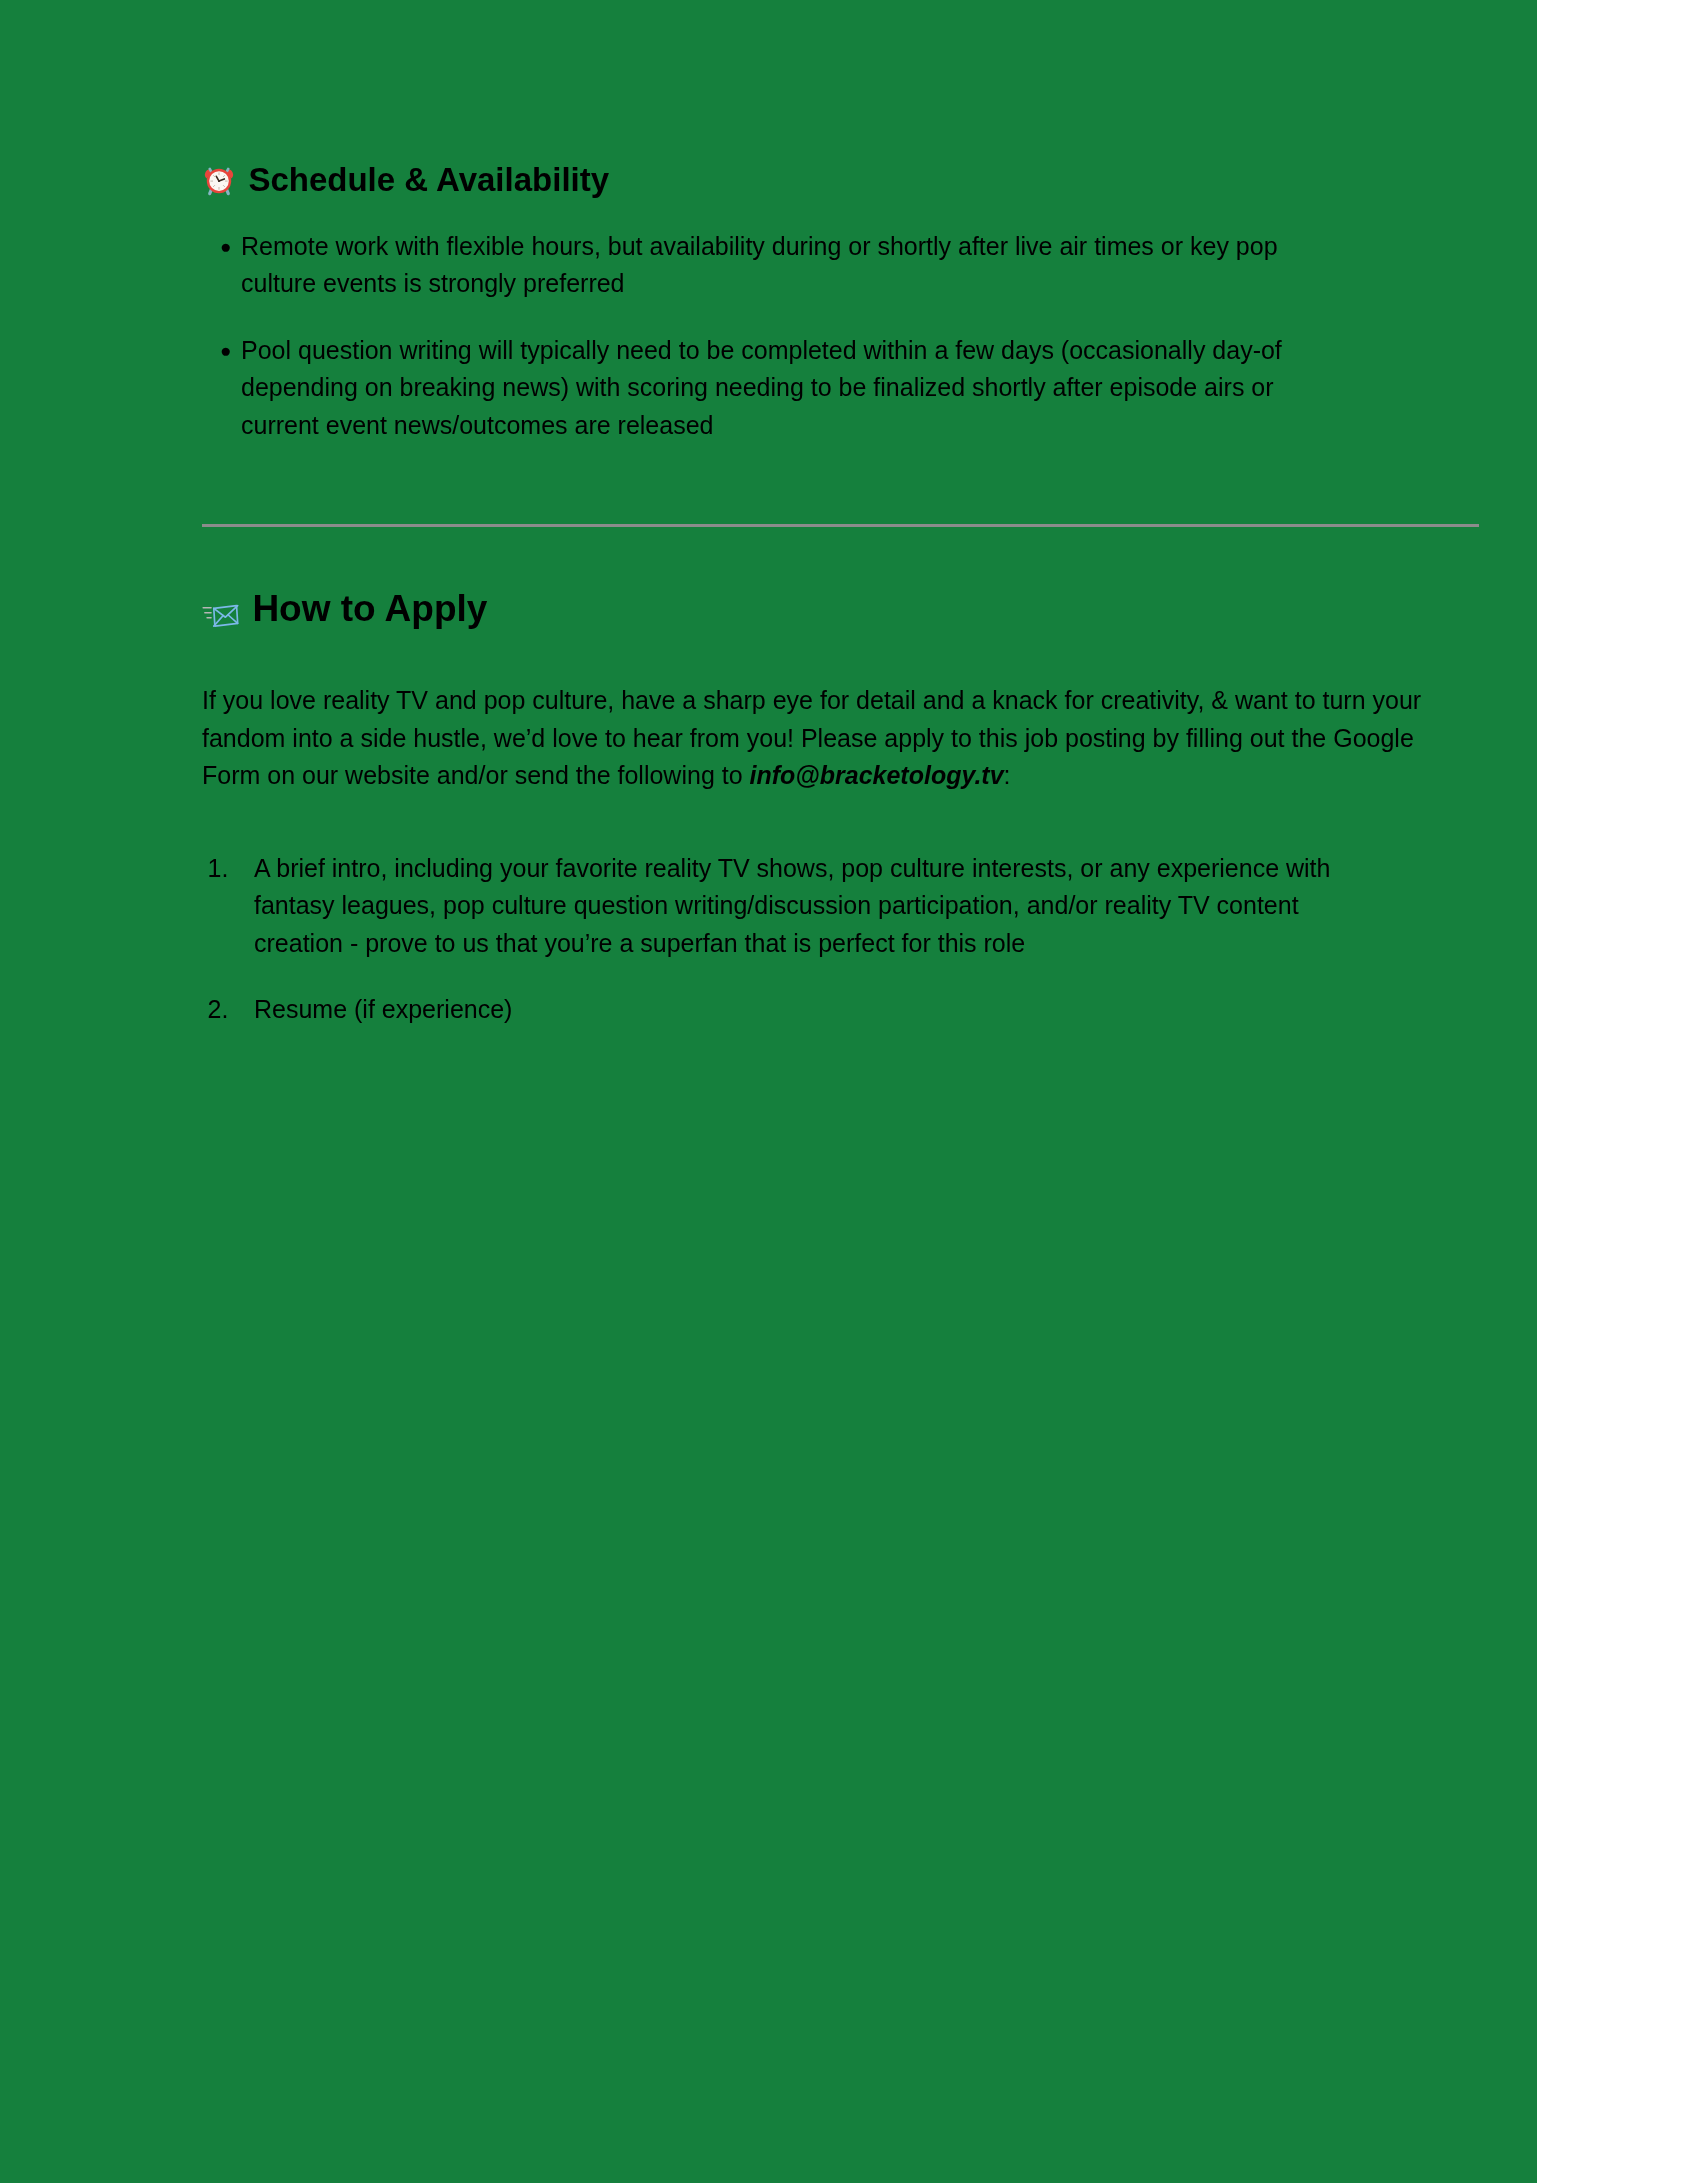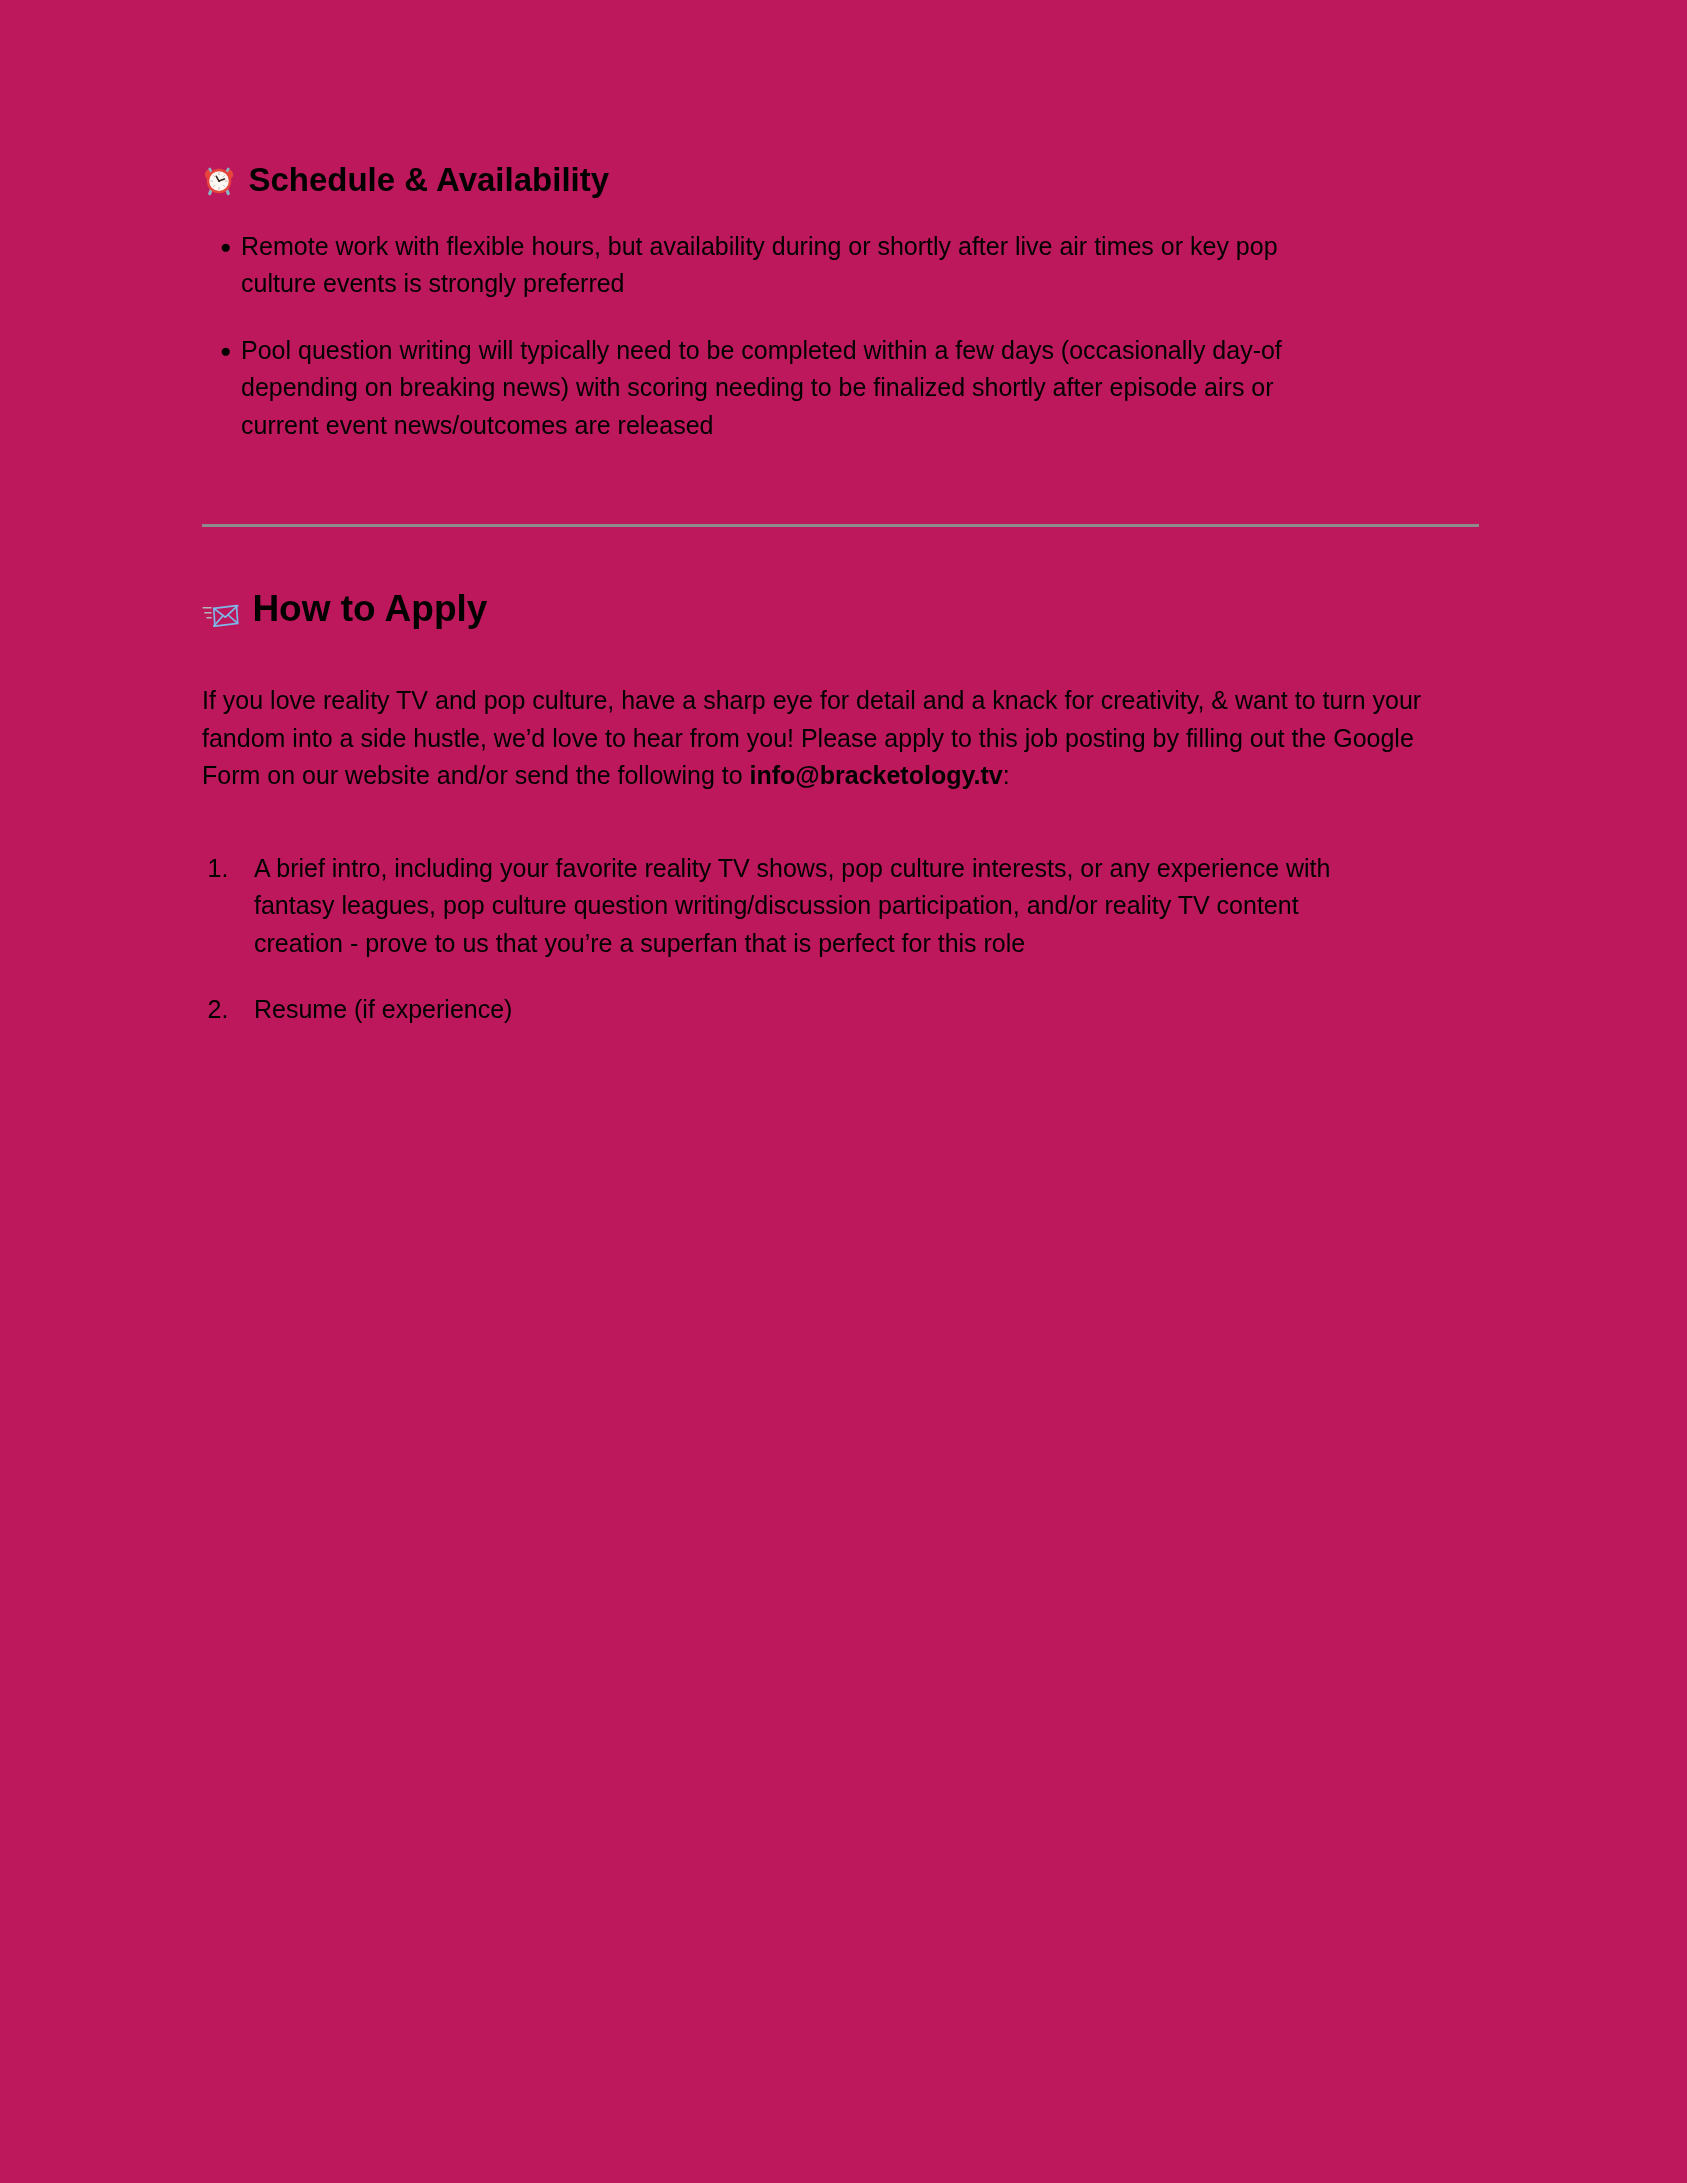--- a/index.html
+++ b/index.html
@@ -9,23 +9,23 @@
     background: #ffffff;
   }
   body {
     font-family: "Liberation Sans", sans-serif;
     color: #000000;
     -webkit-font-smoothing: antialiased;
   }
 
   .page {
     position: relative;
-    width: 1687px;
+    width: 1537px;
     height: 2183px;
-    background: #be185d;
+    background: #15803d;
     box-sizing: border-box;
     overflow: hidden;
   }
 
   .content {
     position: absolute;
     left: 202px;
     top: 0;
     width: 1243px;
   }
@@ -101,21 +101,21 @@
   .bullet-item + .bullet-item { margin-top: 29px; }
   .number-item + .number-item { margin-top: 29px; }
 
   
   .body-paragraph {
     font-size: 25px;
     line-height: 1.50;
     color: #000000;
     max-width: 1226px;
   }
-  .body-paragraph b { font-weight: bold; }
+  .body-paragraph b { font-weight: bold; font-style: italic; }
 
   
   .divider {
     height: 2.2px;
     background: #8c8c8c;
     border: 0;
     width: 1277px;
     margin: 0;
   }
 

